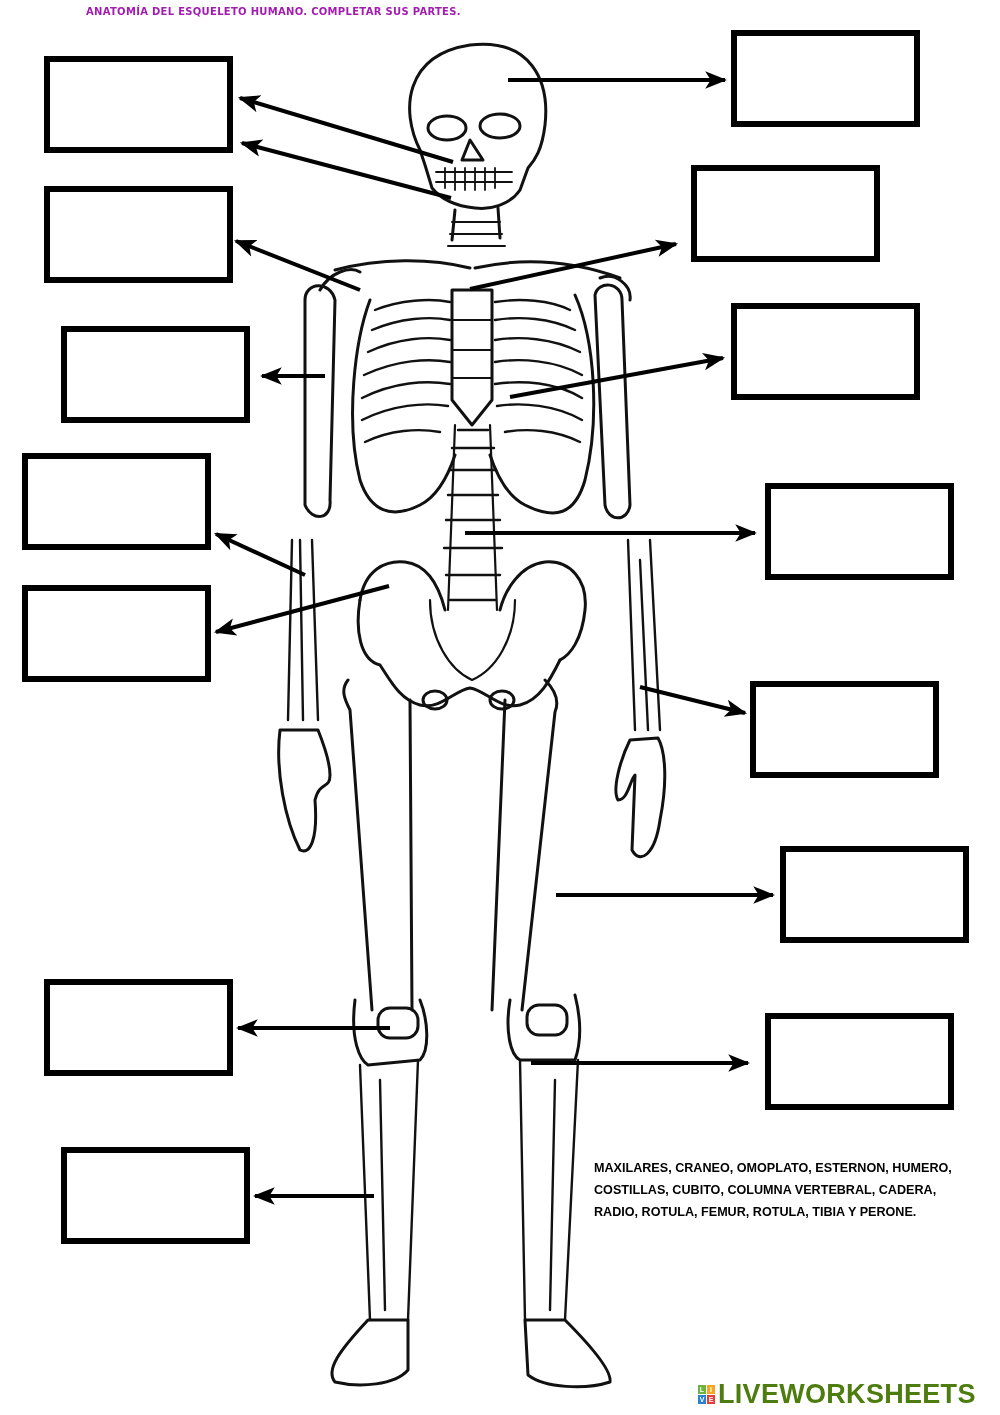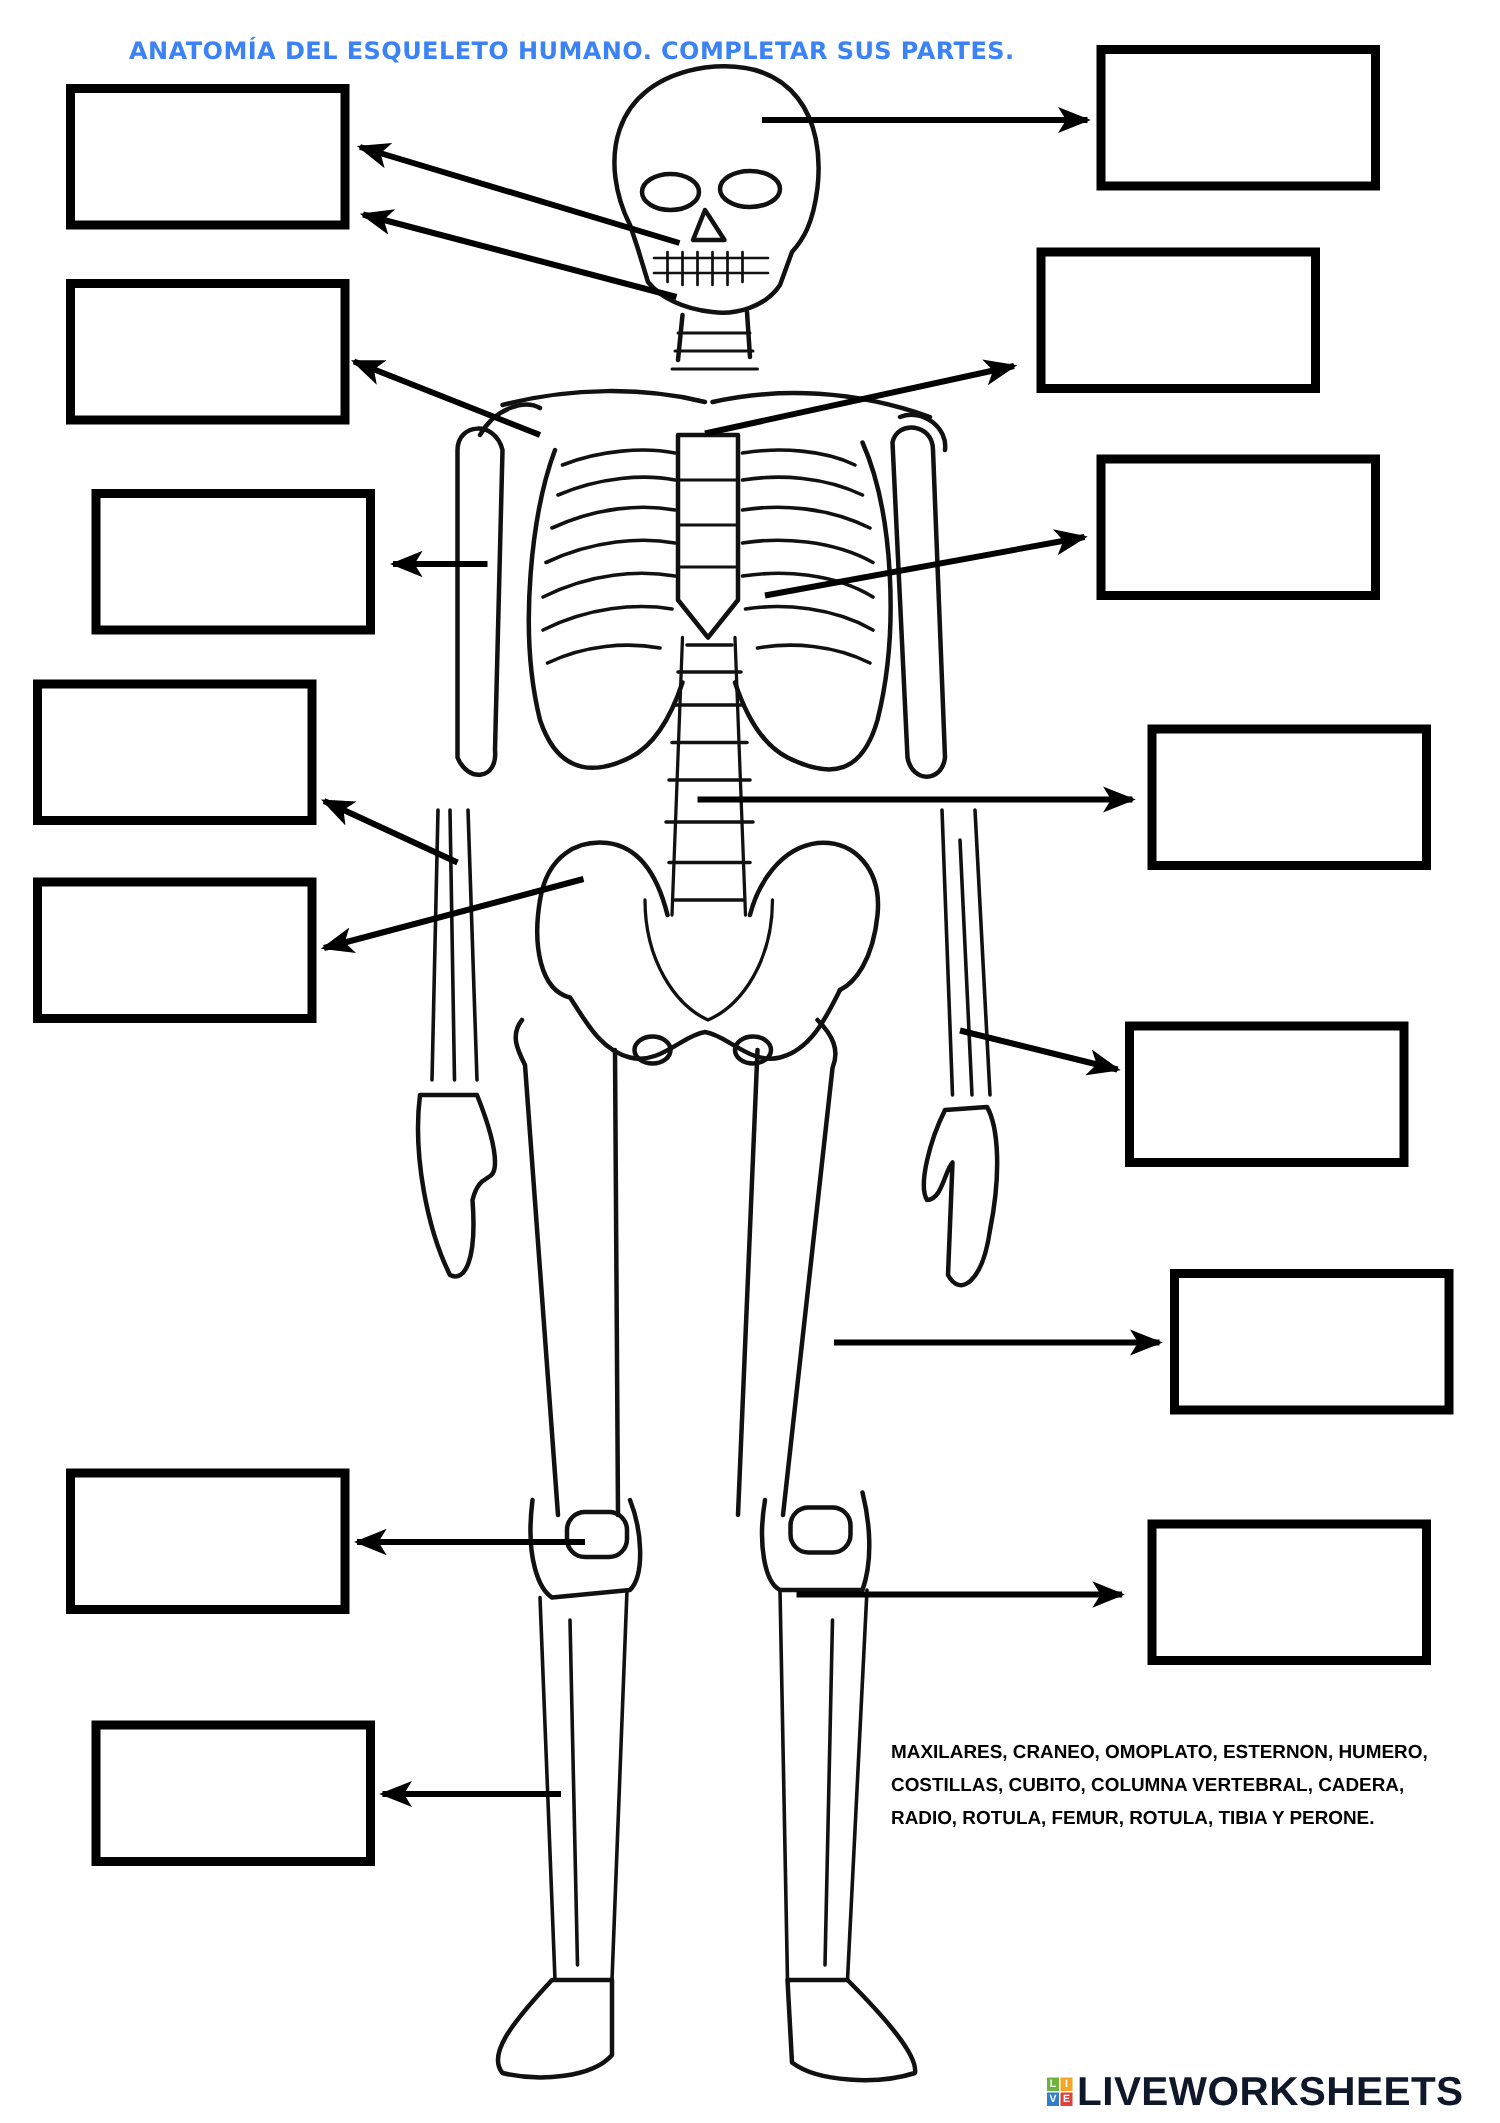--- a/index.html
+++ b/index.html
@@ -1,25 +1,25 @@
 <!DOCTYPE html>
 <html><head>
 <meta charset="utf-8">
 <style>
   html,body{margin:0;padding:0;background:#fff;}
   body{width:1000px;height:1415px;position:relative;overflow:hidden;font-family:"Liberation Sans",sans-serif;}
-  .title{position:absolute;left:86px;top:24px;font-size:16px;font-weight:bold;color:#3b82f6;letter-spacing:0.3px;white-space:nowrap;font-family:"DejaVu Sans",sans-serif;}
+  .title{position:absolute;left:86px;top:6px;font-size:10px;font-weight:bold;color:#a21caf;letter-spacing:0.3px;white-space:nowrap;font-family:"DejaVu Sans",sans-serif;}
   .box{position:absolute;box-sizing:border-box;border:6px solid #000;background:#fff;width:189px;height:97px;}
   .box input{position:absolute;inset:0;width:100%;height:100%;border:none;background:transparent;box-sizing:border-box;font-family:"Liberation Sans",sans-serif;font-size:16px;text-align:center;outline:none;}
   svg.art{position:absolute;left:0;top:0;}
   .wordbank{position:absolute;left:594px;top:1157px;width:380px;font-size:12.6px;font-weight:bold;color:#000000;line-height:22px;font-family:"Liberation Sans",sans-serif;}
   .logo{position:absolute;left:698px;top:1379px;display:flex;align-items:center;}
   .logo .cube{display:grid;grid-template-columns:8px 8px;grid-template-rows:9px 9px;gap:1px;margin-right:3px;}
   .logo .cube span{display:block;font-size:7px;font-weight:bold;color:#fff;text-align:center;line-height:9px;}
-  .logo .brand{font-size:27px;font-weight:bold;color:#0f172a;letter-spacing:0.3px;font-family:"Liberation Sans",sans-serif;}
+  .logo .brand{font-size:27px;font-weight:bold;color:#4d7c0f;letter-spacing:0.3px;font-family:"Liberation Sans",sans-serif;}
 </style>
 </head>
 <body>
 
 <div class="title">ANATOMÍA DEL ESQUELETO HUMANO. COMPLETAR SUS PARTES.</div>
 
 <svg class="art" width="1000" height="1415" viewBox="0 0 1000 1415">
   <defs>
     <marker id="ah" markerWidth="10" markerHeight="10" refX="8" refY="5" orient="auto" markerUnits="userSpaceOnUse">
       <path d="M0,0 L10,5 L0,10 L3,5 Z" fill="#000"></path>

